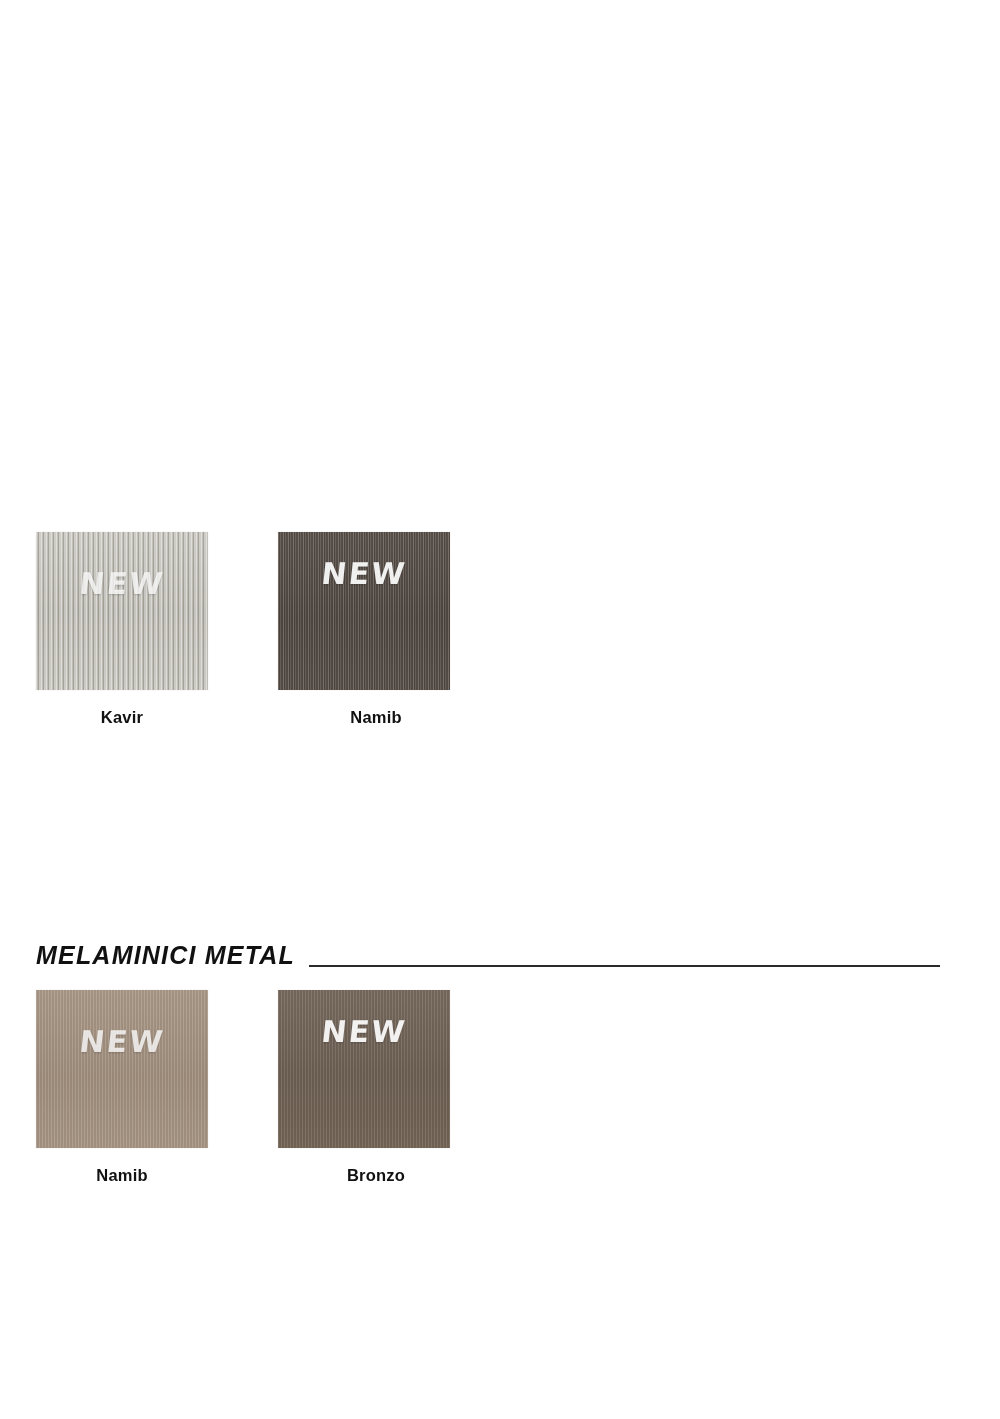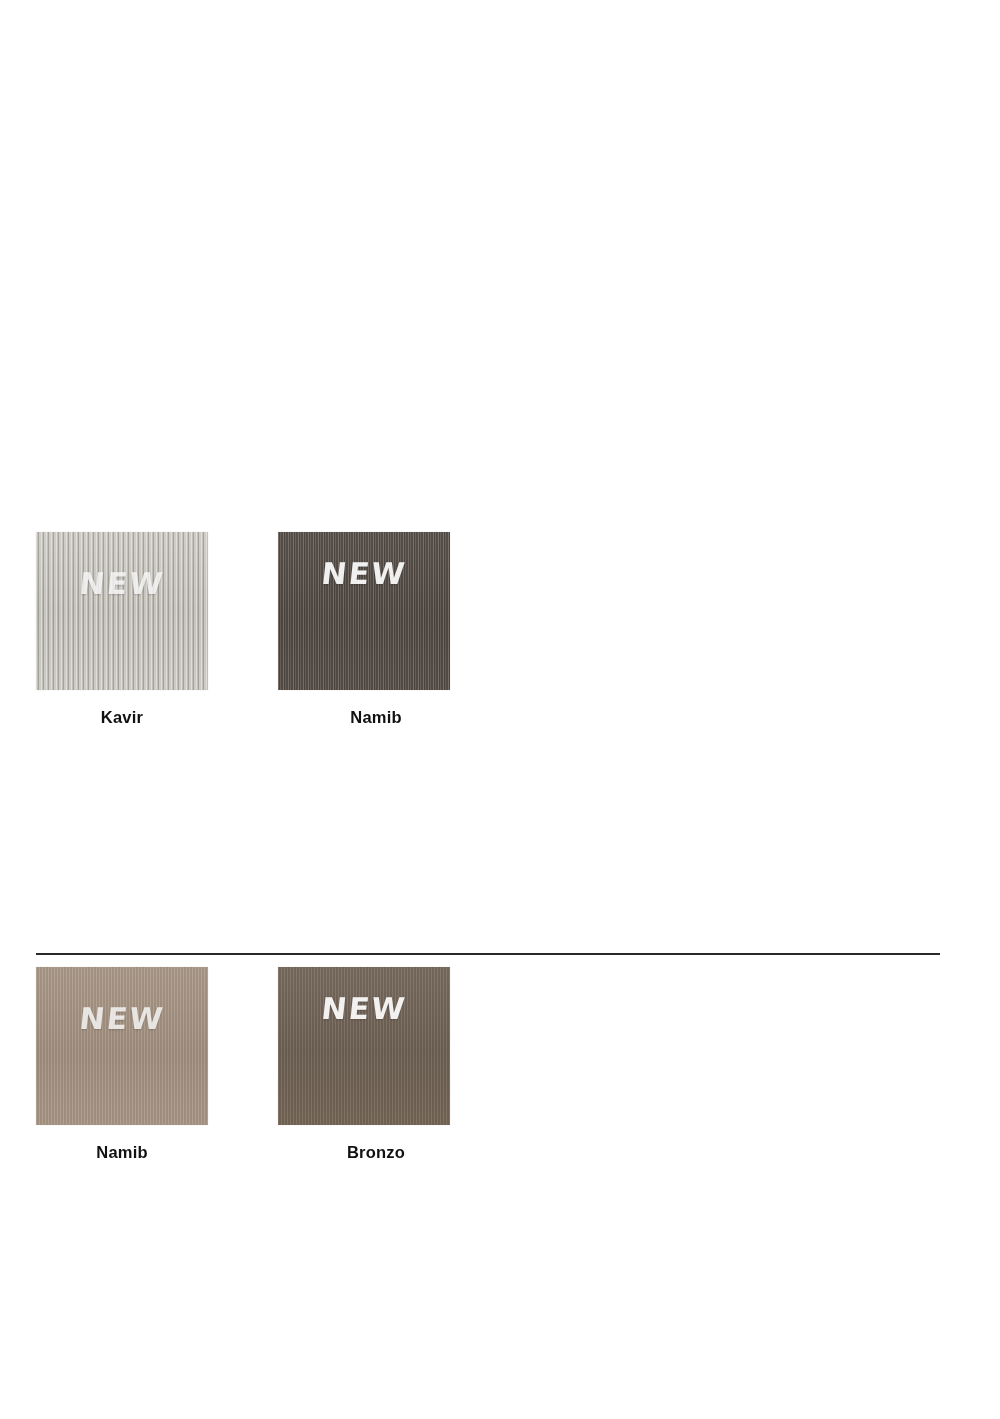--- a/index.html
+++ b/index.html
@@ -179,20 +179,21 @@
           <div class="new-badge" style="top:24px;">NEW</div>
         </div>
         <div class="swatch-label" style="transform:translateX(12px);">Namib</div>
       </div>
 
     </div>
   </div>
 
   <div class="section" style="top:943px;">
     <div class="section-header">
+      <div class="section-title">MELAMINICI METAL</div>
       <div class="section-rule"></div>
     </div>
     <div class="swatch-row">
 
       <div class="swatch-cell" style="left:0px;">
         <div class="swatch tall tex-nickel">
           <div class="new-badge soft">NEW</div>
         </div>
         <div class="swatch-label">Namib</div>
       </div>

